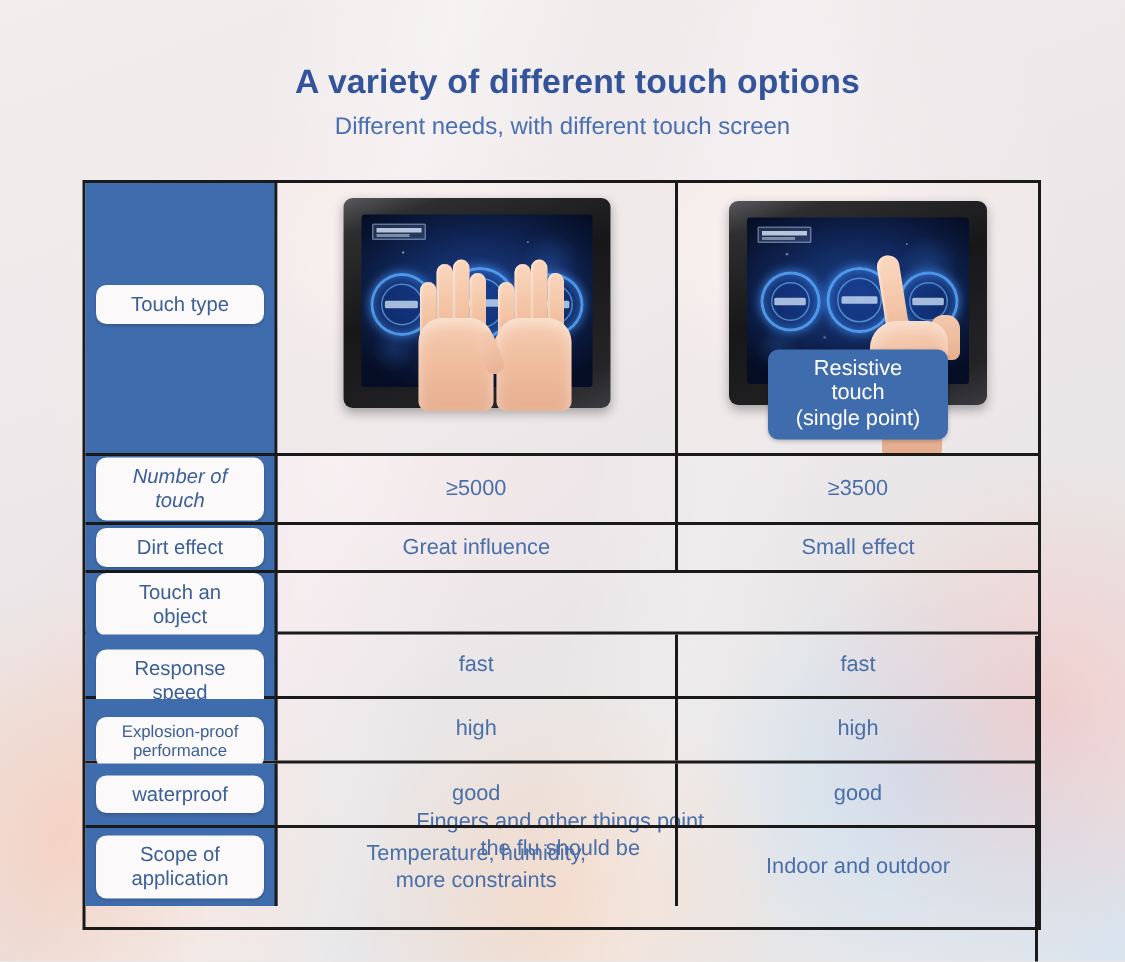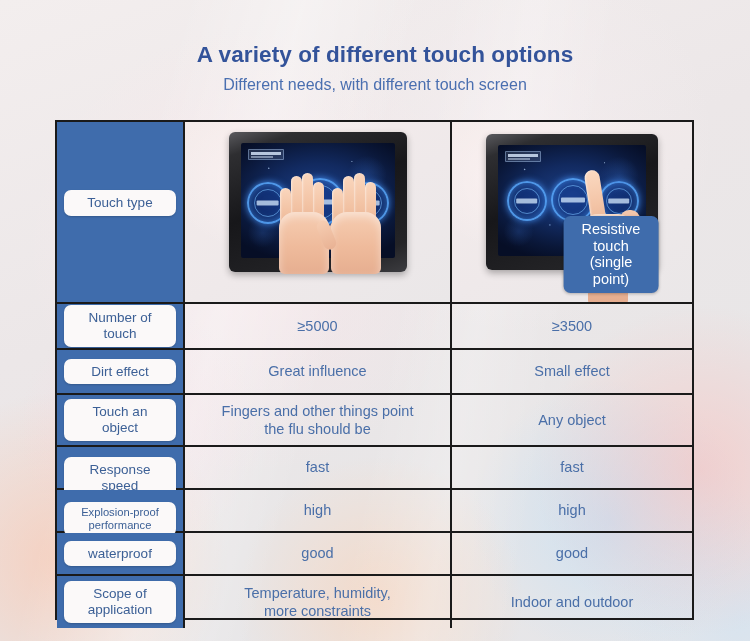--- a/index.html
+++ b/index.html
@@ -75,22 +75,22 @@
   .row {
     display: flex;
     width: 100%;
     border-bottom: 2px solid #1a1a1a;
     flex: none;
   }
   .row:last-child { border-bottom: none; }
 
   .row-hero { height: 182px; }
   .row-d0   { height: 46px; }
-  .row-d1   { height: 45px; justify-content: flex-end; }
-  .row-d2   { height: 52px; }
+  .row-d1   { height: 32px; justify-content: flex-end; }
+  .row-d2   { height: 41px; flex-direction: column; }
   .row-d3   { height: 43px; }
   .row-d4   { height: 43px; }
   .row-d5   { height: 43px; }
   .row-d6   { height: 52px; }
 
   .cell-label {
     width: 128px;
     flex: none;
     background: #3f6cac;
     display: flex;
@@ -393,28 +393,28 @@
               <div class="ring r3"></div>
             </div>
           </div>
           <div class="hand-single">
             <div class="index"></div>
             <div class="knuckles"></div>
             <div class="fist"></div>
             <div class="wrist"></div>
           </div>
         </div>
-        <div class="caption wide" style="white-space: pre-line; margin-left: 39px;">Resistive touch
+        <div class="caption wide" style="white-space: pre-line;">Resistive touch
 (single point)</div>
       </div>
     </div>
 
     <div class="row row-d0">
       <div class="cell-label">
-        <div class="pill" style="white-space: pre-line;">Number of
+        <div class="pill" style="white-space: pre-line; font-style: italic;">Number of
 touch</div>
       </div>
       <div class="cell-data col-left">≥5000</div>
       <div class="cell-data col-right">≥3500</div>
     </div>
 
     <div class="row row-d1">
       <div class="cell-label">
         <div class="pill">Dirt effect</div>
       </div>

